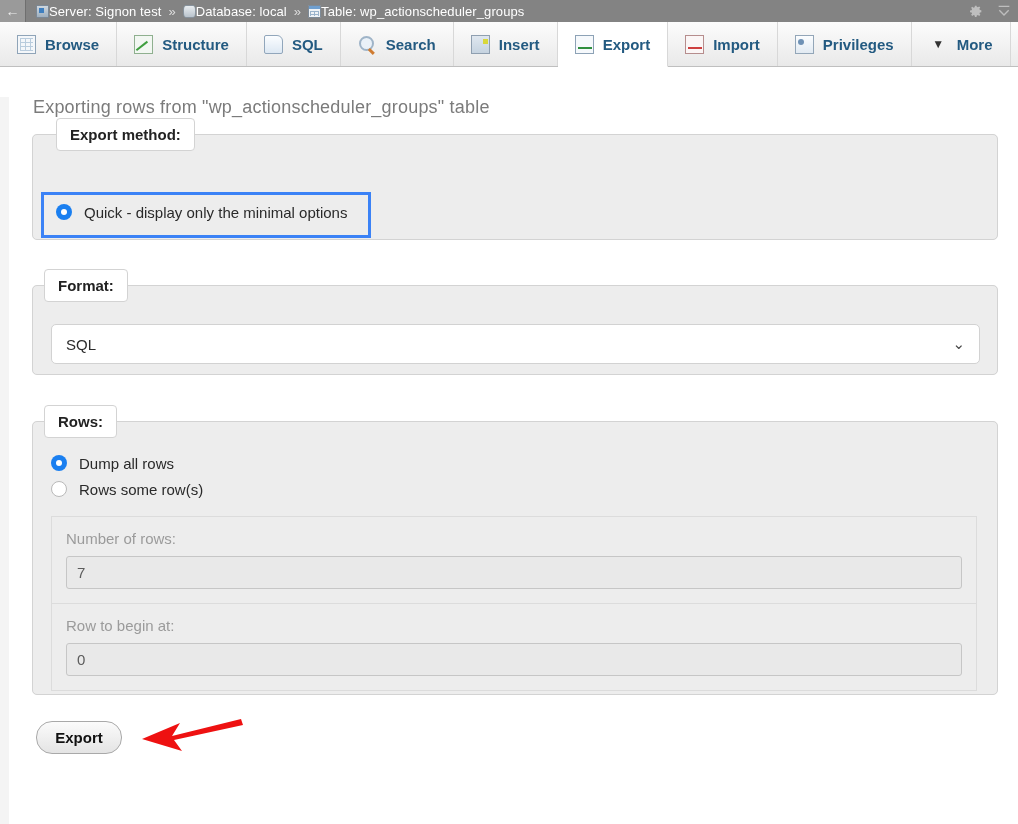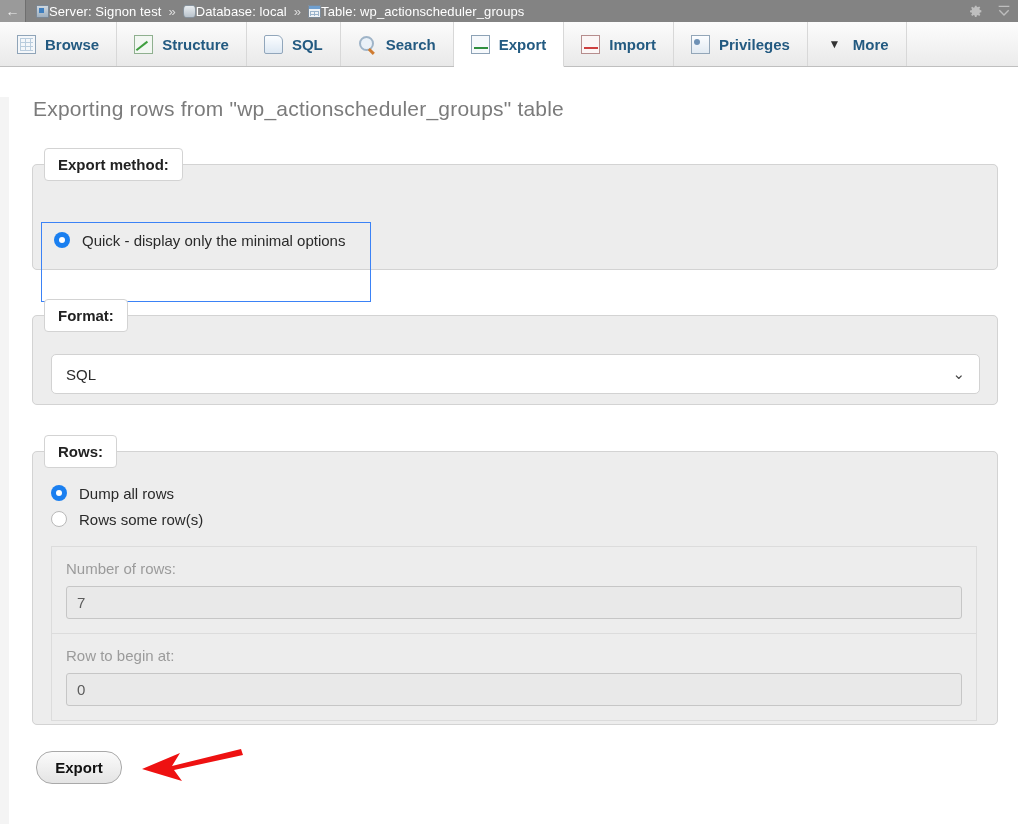--- a/index.html
+++ b/index.html
@@ -115,21 +115,21 @@
 
   
   #content {
     padding: 0 0 0 10px;
     border-left: 9px solid #f4f4f4;
     height: calc(824px - 67px);
     background: #fff;
     position: relative;
   }
   #page-title {
-    font-size: 21px;
+    font-size: 18px;
     color: #7b7b7b;
     font-weight: normal;
     margin: 30px 0 0 14px;
     letter-spacing: .2px;
   }
 
   fieldset.panel {
     border: 1px solid #d3d3d3;
     border-radius: 5px;
     background: #ededed;
@@ -141,43 +141,43 @@
     background: #ffffff;
     border: 1px solid #d3d3d3;
     border-radius: 4px;
     padding: 7px 13px;
     margin-left: 11px;
     font-size: 15px;
     font-weight: bold;
     color: #222;
   }
 
-  #export-method-panel { margin-top: 27px; height: 122px; }
+  #export-method-panel { height: 122px; padding-left: 12px; }
   #format-panel { margin-top: 29px; height: 106px; }
   #rows-panel { margin-top: 30px; height: 290px; }
 
   .radio-row { display: flex; align-items: center; gap: 12px; height: 26px; }
   .radio-label { font-size: 15px; color: #2a2a2a; }
   .radio {
     width: 16px; height: 16px; border-radius: 50%;
     border: 1px solid #b9b9b9; background: #fff; flex: none;
     position: relative;
   }
   .radio.checked { border: none; background: #1a7ff0; }
   .radio.checked:after {
     content: ""; position: absolute; left: 5px; top: 5px;
     width: 6px; height: 6px; border-radius: 50%; background: #fff;
   }
 
   
   #method-highlight {
     position: absolute;
     left: 8px; top: 41px;
-    width: 330px; height: 80px;
-    border: 1px solid #3b82f6;
+    width: 330px; height: 46px;
+    border: 3px solid #3b82f6;
     padding: 4px 0 0 12px;
   }
 
   
   #format-select {
     margin: 22px 17px 0 18px;
     height: 40px;
     background: #fff;
     border: 1px solid #d2d2d2;
     border-radius: 5px;
@@ -267,20 +267,24 @@
     <span>Structure</span>
   </div>
   <div class="tab">
     <span class="tab-ico ti-sql"></span>
     <span>SQL</span>
   </div>
   <div class="tab">
     <span class="tab-ico ti-search"></span>
     <span>Search</span>
   </div>
+  <div class="tab">
+    <span class="tab-ico ti-insert"></span>
+    <span>Insert</span>
+  </div>
   <div class="tab active">
     <span class="tab-ico ti-export"></span>
     <span>Export</span>
   </div>
   <div class="tab">
     <span class="tab-ico ti-import"></span>
     <span>Import</span>
   </div>
   <div class="tab">
     <span class="tab-ico ti-priv"></span>

